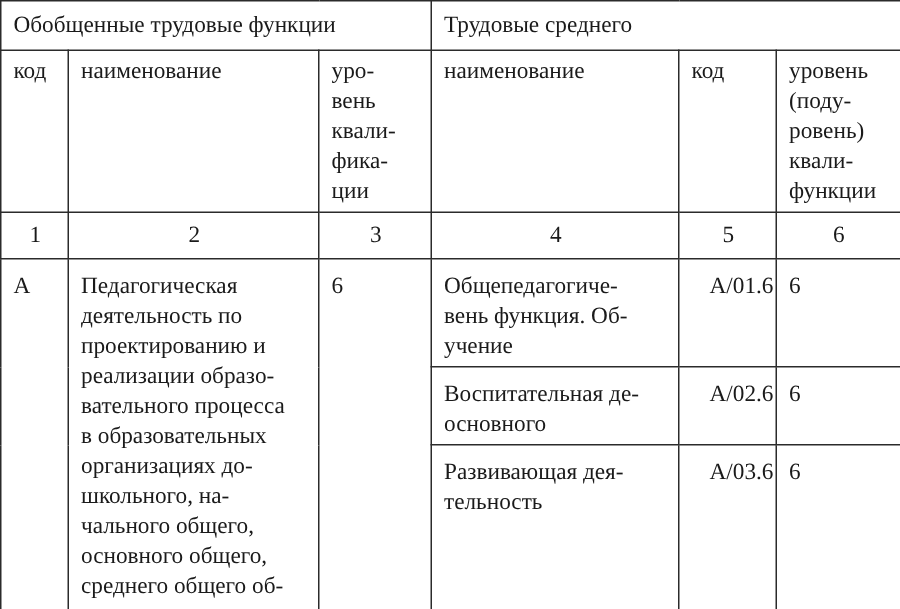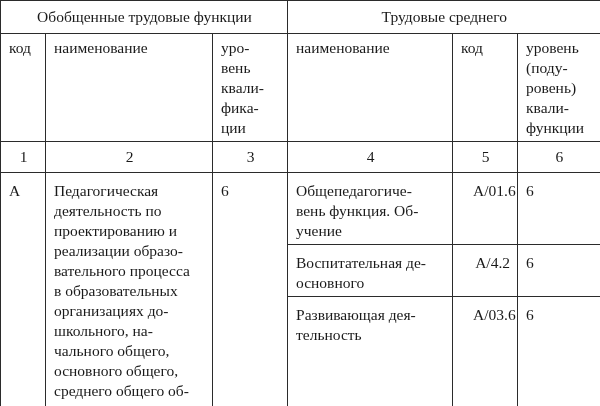--- a/index.html
+++ b/index.html
@@ -32,26 +32,26 @@
       white-space: pre-line;
     }
     td.center {
       text-align: center;
       vertical-align: middle;
       padding-top: 4px;
       padding-bottom: 4px;
     }
     td.first { border-left: 1px solid #2b2b2b; }
     td.last { border-right: 2px solid #2b2b2b; }
-    tr.r-head1 td { height: 23px; padding-top: 6px; text-align: center; }
+    tr.r-head1 td { height: 23px; padding-top: 6px; }
     tr.r-head2 td { height: 97px; padding-top: 4px; font-family: Liberation Serif, serif; }
     tr.r-num td { height: 22px; }
     tr.r-d1 td { padding-top: 8px; }
     td.tf-cell { padding-top: 8px; }
-    td.code-cell { text-align: right; padding-left: 20px; }
+    td.code-cell { text-align: center; padding-left: 20px; }
     col.c1 { width: 45px; }
     col.c2 { width: 167px; }
     col.c3 { width: 75px; }
     col.c4 { width: 165px; }
     col.c5 { width: 65px; }
     col.c6 { width: 83px; }
     tr.last-row td { border-bottom: 2px solid #2b2b2b; }
   </style>
 </head>
 <body>
@@ -111,21 +111,21 @@
     <td rowspan="3" style="border-bottom:2px solid #2b2b2b;">6</td>
     <td class="tf-cell">Общепедагогиче-
 вень функция. Об-
 учение</td>
     <td class="tf-cell code-cell">A/01.6</td>
     <td class="tf-cell last">6</td>
   </tr>
   <tr style="height:50px;">
     <td class="tf-cell">Воспитательная де-
 основного</td>
-    <td class="tf-cell code-cell">A/4.2</td>
+    <td class="tf-cell code-cell">A/02.6</td>
     <td class="tf-cell last">6</td>
   </tr>
   <tr class="last-row">
     <td class="tf-cell">Развивающая дея-
 тельность</td>
     <td class="tf-cell code-cell">A/03.6</td>
     <td class="tf-cell last">6</td>
   </tr>
 </tbody>
   </table>

